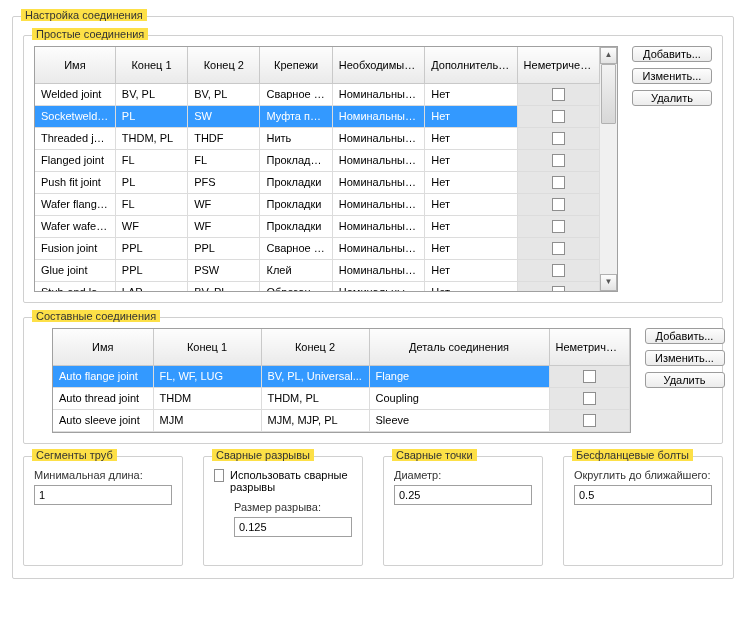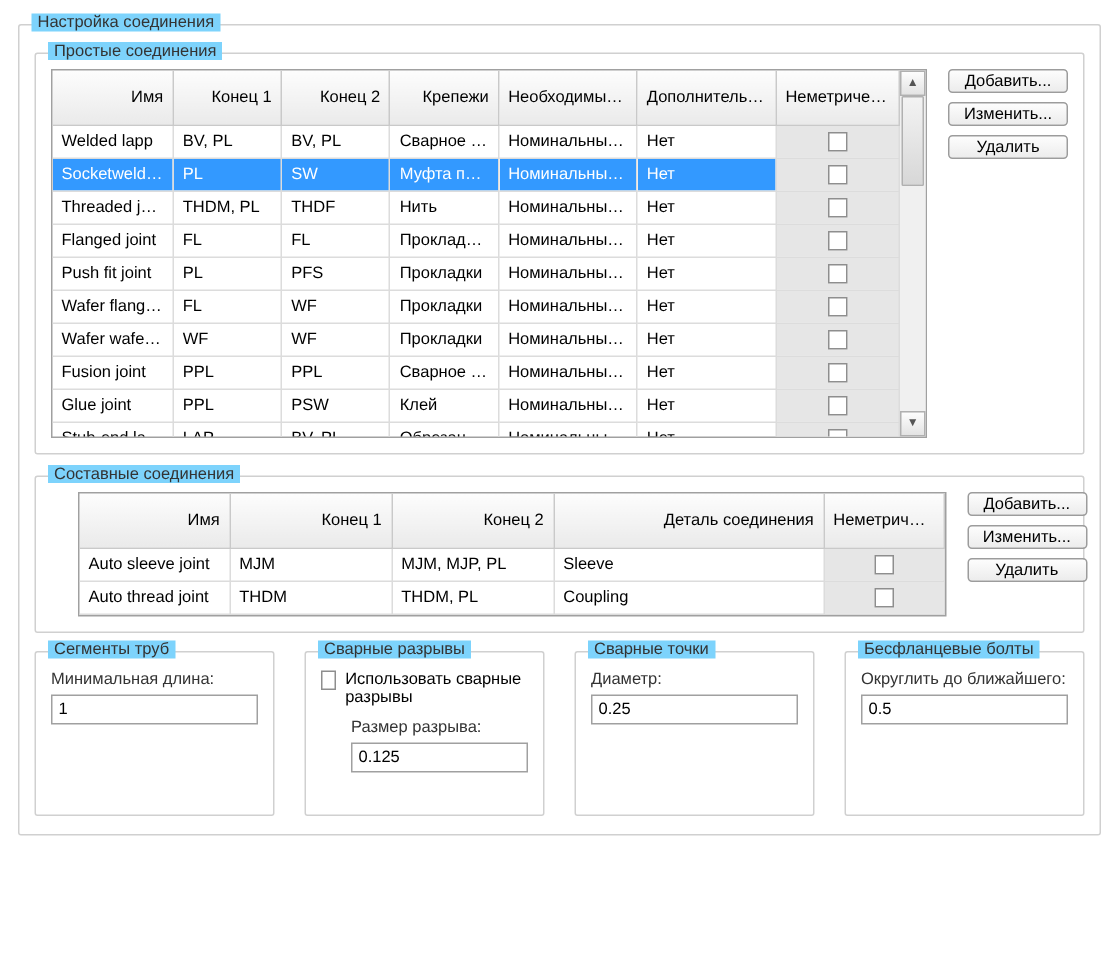--- a/index.html
+++ b/index.html
@@ -20,21 +20,21 @@
     border: 1px solid #d0d0d0;
     border-radius: 2px;
     position: relative;
     padding: 10px;
     margin-top: 8px;
   }
   .group-title {
     position: absolute;
     top: -8px;
     left: 8px;
-    background: #7dd3fc;
+    background: #fde047;
     padding: 0 4px;
     color: #333;
   }
   .group-row {
     display: flex;
     gap: 8px;
     align-items: flex-start;
   }
   .btn-col {
     display: flex;
@@ -66,21 +66,21 @@
   table {
     border-collapse: collapse;
     width: 100%;
     table-layout: fixed;
   }
   th {
     background: linear-gradient(#fdfdfd, #eaeaea);
     border: 1px solid #c9c9c9;
     border-top: none;
     font-weight: normal;
-    text-align: right;
+    text-align: center;
     padding: 4px 6px;
     height: 36px;
     vertical-align: middle;
     white-space: nowrap;
     overflow: hidden;
     text-overflow: ellipsis;
   }
   th:first-child { border-left: none; }
   td {
     border: 1px solid #dcdcdc;
@@ -194,21 +194,21 @@
                     <th>Конец 1</th>
                     <th>Конец 2</th>
                     <th>Крепежи</th>
                     <th>Необходимые соответствия</th>
                     <th>Дополнительные соответствия</th>
                     <th>Неметрическое соединение</th>
                   </tr>
                 </thead>
               <tbody id="simple-body">
                   <tr>
-                    <td>Welded lapp</td>
+                    <td>Welded joint</td>
                     <td>BV, PL</td>
                     <td>BV, PL</td>
                     <td>Сварное с...</td>
                     <td>Номинальный д...</td>
                     <td>Нет</td>
                     <td class="check-cell"><span class="checkbox"></span></td>
                   </tr>
                   <tr class="sel">
                     <td>Socketwelded...</td>
                     <td>PL</td>
@@ -325,32 +325,39 @@
               <thead>
                   <tr id="compound-head">
                     <th>Имя</th>
                     <th>Конец 1</th>
                     <th>Конец 2</th>
                     <th>Деталь соединения</th>
                     <th>Неметрическое соединение</th>
                   </tr>
                 </thead>
               <tbody id="compound-body">
+                  <tr class="sel">
+                    <td>Auto flange joint</td>
+                    <td>FL, WF, LUG</td>
+                    <td>BV, PL, Universal...</td>
+                    <td>Flange</td>
+                    <td class="check-cell"><span class="checkbox"></span></td>
+                  </tr>
+                  <tr>
+                    <td>Auto thread joint</td>
+                    <td>THDM</td>
+                    <td>THDM, PL</td>
+                    <td>Coupling</td>
+                    <td class="check-cell"><span class="checkbox"></span></td>
+                  </tr>
                   <tr>
                     <td>Auto sleeve joint</td>
                     <td>MJM</td>
                     <td>MJM, MJP, PL</td>
                     <td>Sleeve</td>
-                    <td class="check-cell"><span class="checkbox"></span></td>
-                  </tr>
-                  <tr>
-                    <td>Auto thread joint</td>
-                    <td>THDM</td>
-                    <td>THDM, PL</td>
-                    <td>Coupling</td>
                     <td class="check-cell"><span class="checkbox"></span></td>
                   </tr>
                 </tbody>
             </table>
           </div>
         </div>
         <div class="btn-col">
           <button class="btn">Добавить...</button>
           <button class="btn">Изменить...</button>
           <button class="btn">Удалить</button>

